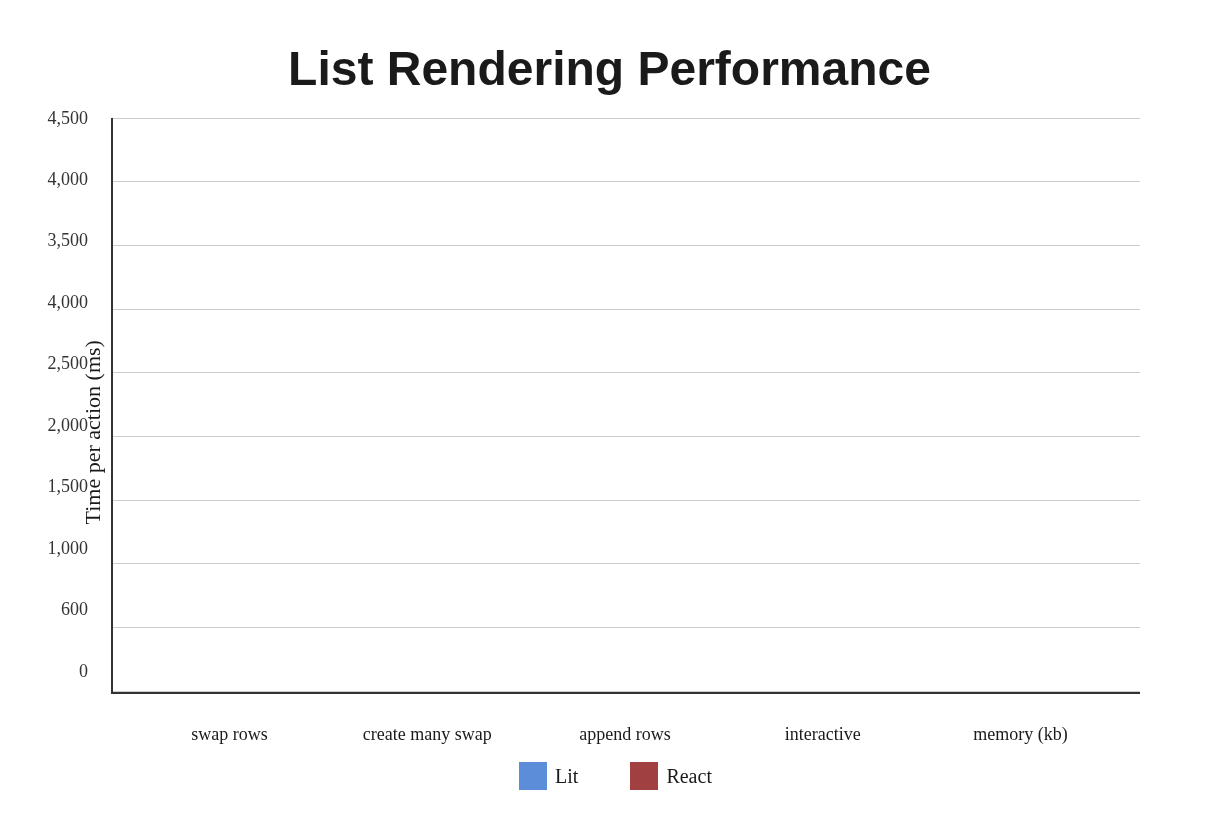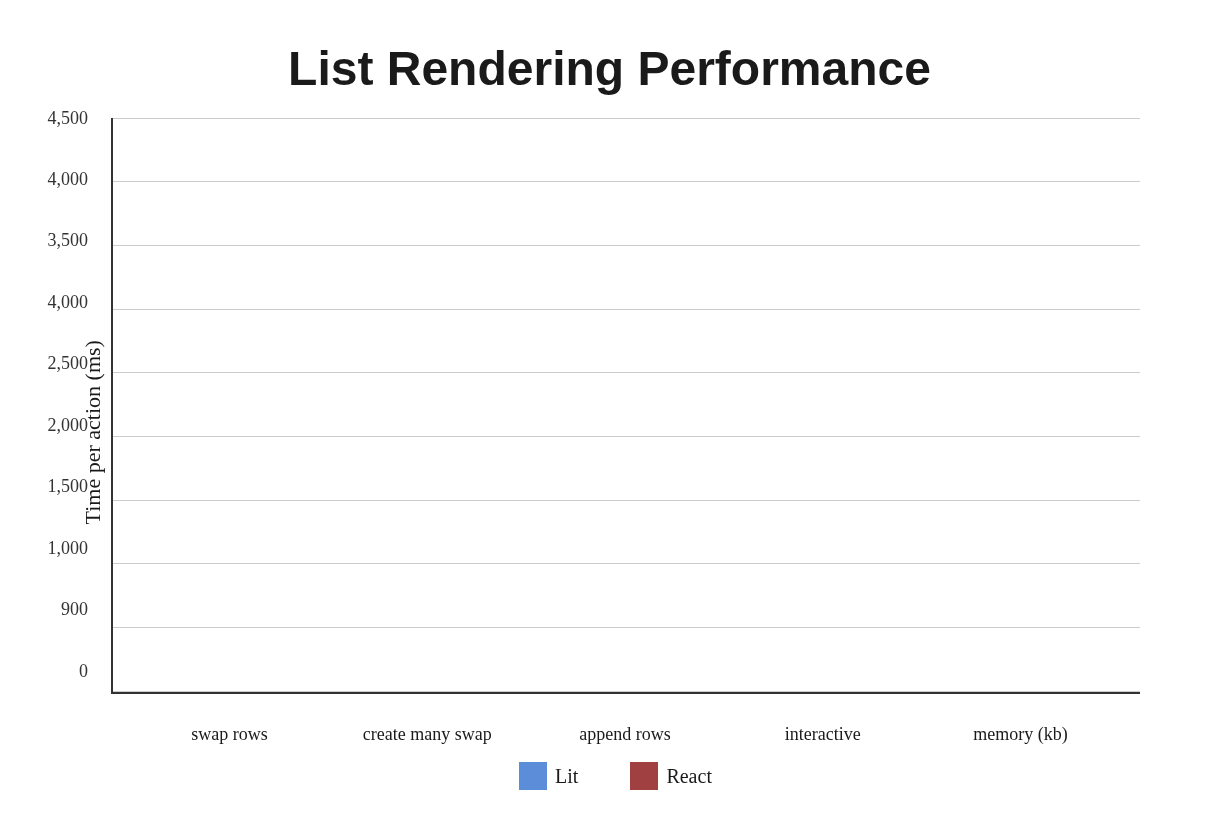--- a/index.html
+++ b/index.html
@@ -160,21 +160,21 @@
       <div class="grid-and-bars" id="grid-and-bars">
         <div class="y-labels" id="y-labels">
             <div class="y-label">4,500</div>
             <div class="y-label">4,000</div>
             <div class="y-label">3,500</div>
             <div class="y-label">4,000</div>
             <div class="y-label">2,500</div>
             <div class="y-label">2,000</div>
             <div class="y-label">1,500</div>
             <div class="y-label">1,000</div>
-            <div class="y-label">900</div>
+            <div class="y-label">600</div>
             <div class="y-label">0</div>
           </div>
         <div class="grid-lines" id="grid-lines">
             <div class="grid-line"></div>
             <div class="grid-line"></div>
             <div class="grid-line"></div>
             <div class="grid-line"></div>
             <div class="grid-line"></div>
             <div class="grid-line"></div>
             <div class="grid-line"></div>

